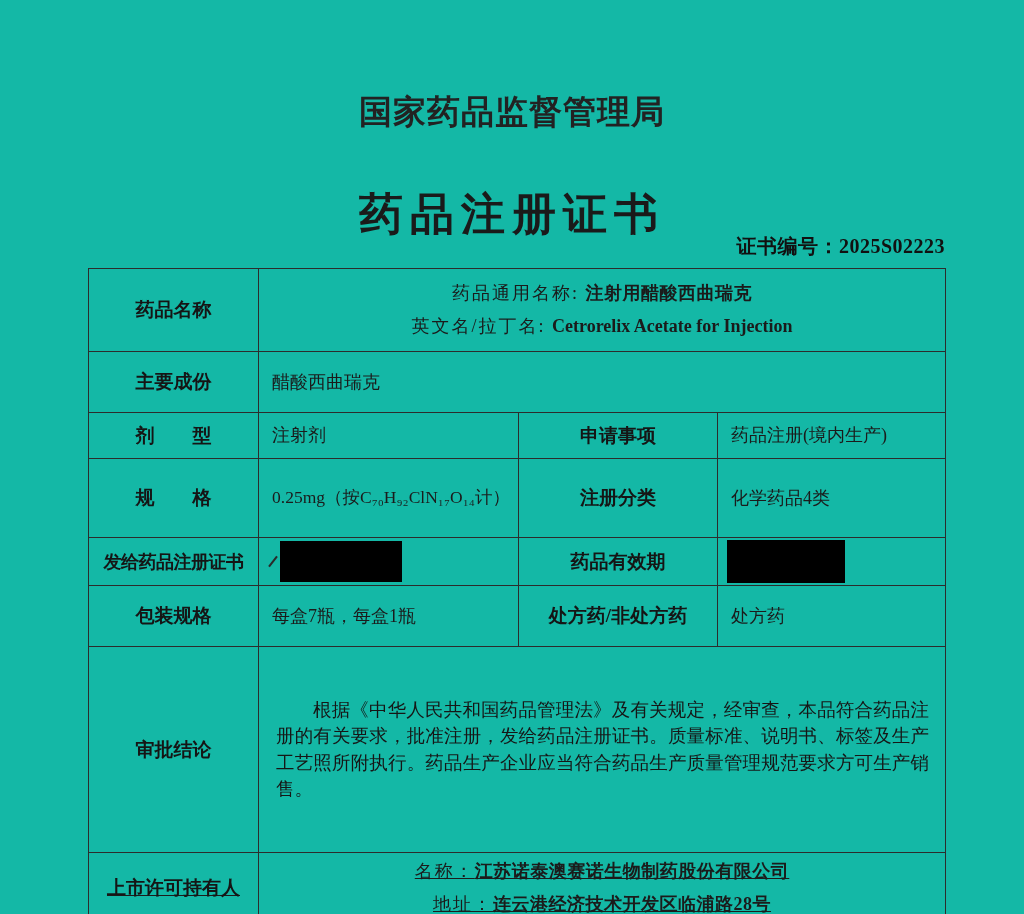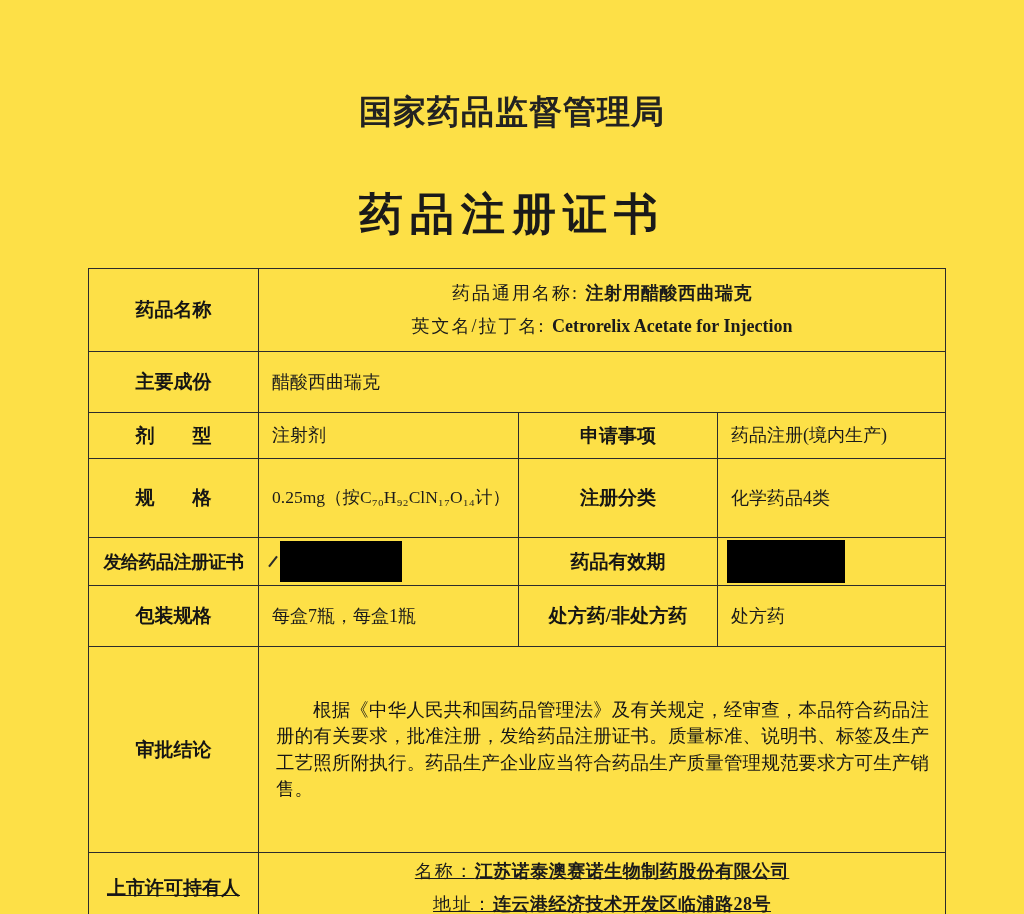--- a/index.html
+++ b/index.html
@@ -5,21 +5,21 @@
   * { margin: 0; padding: 0; box-sizing: border-box; }
   html, body { width: 1024px; }
   body {
     background: #e8e8e8;
     font-family: "Liberation Serif", "DejaVu Serif", serif;
   }
   .page {
     position: relative;
     width: 1024px;
     height: 914px;
-    background: #fde047;
+    background: #14b8a6;
     color: #1c1c1c;
     overflow: hidden;
   }
 
   
   .agency-title {
     position: absolute;
     top: 90px; left: 0;
     width: 100%;
     text-align: center;
@@ -122,20 +122,21 @@
   }
 </style>
 </head>
 <body>
 
 <div class="page">
 
   <div class="agency-title">国家药品监督管理局</div>
   <div class="doc-title">药品注册证书</div>
 
+  <div class="cert-no"><span>证书编号：</span><span>2025S02223</span></div>
 
   <table class="cert-table">
     <colgroup>
       <col style="width:170px">
       <col style="width:260px">
       <col style="width:199px">
       <col style="width:228px">
     </colgroup>
 
     <tbody>

